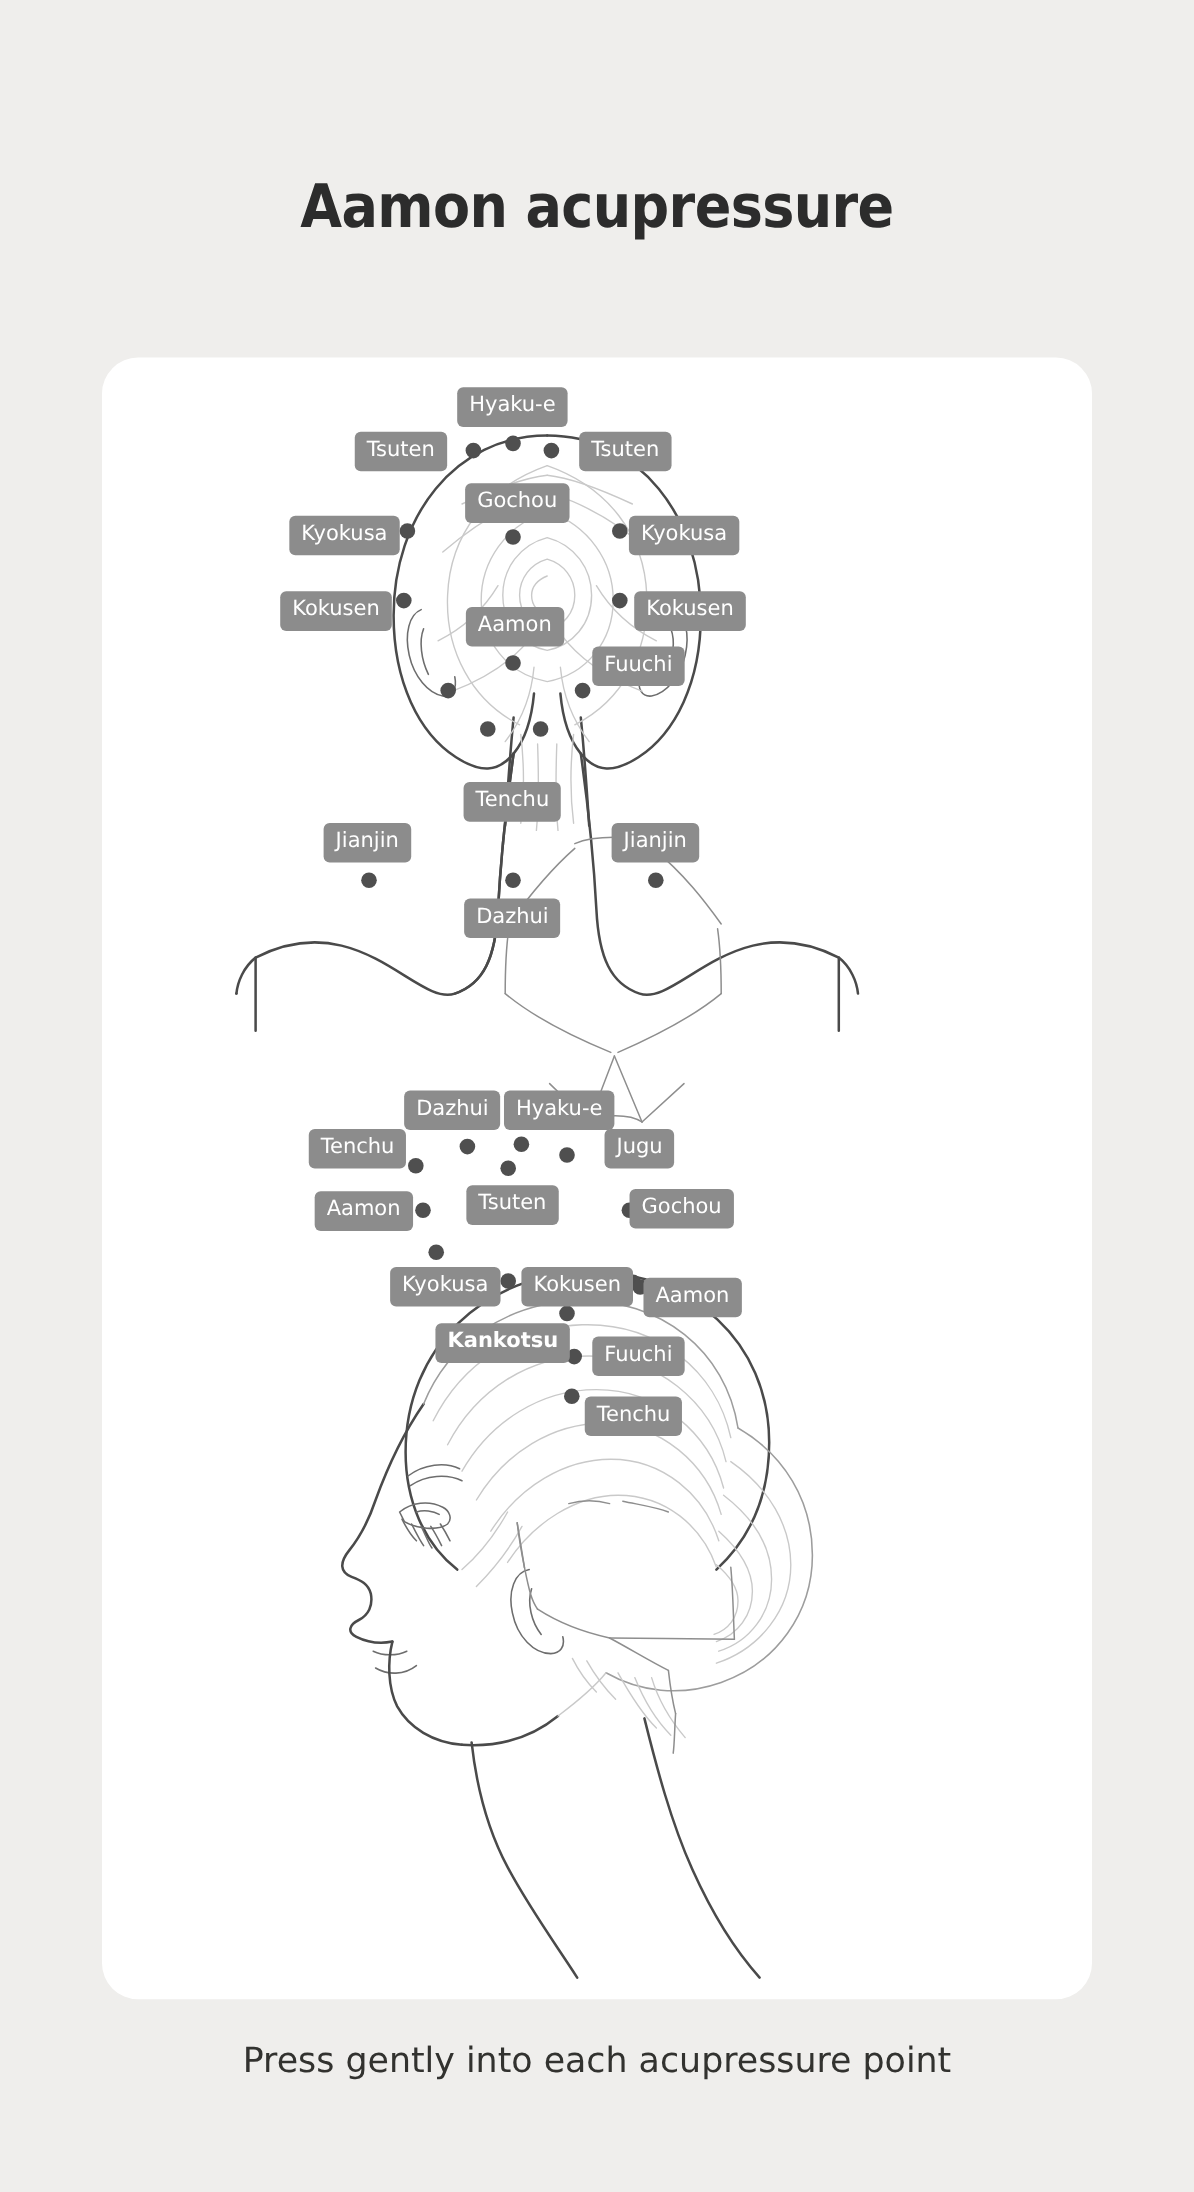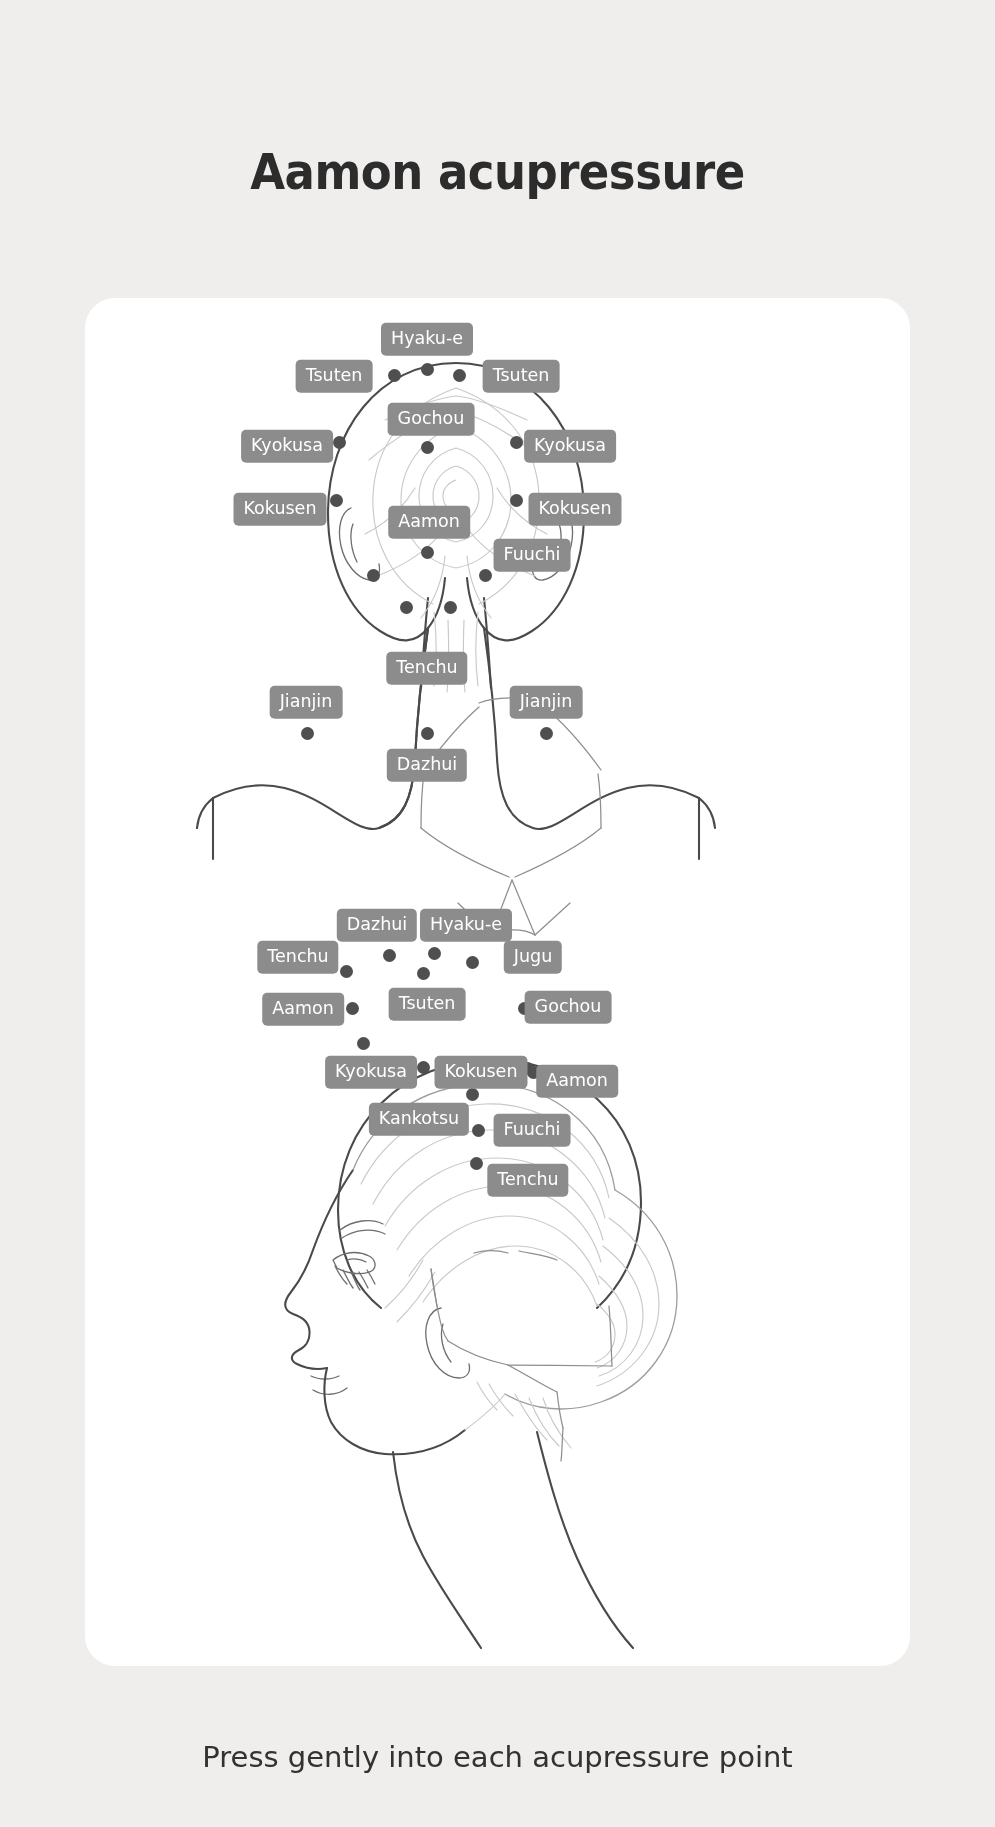--- a/index.html
+++ b/index.html
@@ -73,21 +73,20 @@
 
   
   .caption {
     position: absolute;
     left: 0; top: 1700px;
     width: 995px;
     text-align: center;
     font-size: 29px;
     color: #32322f;
     font-family: "DejaVu Sans", "Liberation Sans", sans-serif;
-    margin-top: 40px;
   }
 
   .ink   { fill: none; stroke: #4a4a4a; stroke-width: 2.1; stroke-linecap: round; stroke-linejoin: round; }
   .ink-t { fill: none; stroke: #6d6d6d; stroke-width: 1.3; stroke-linecap: round; stroke-linejoin: round; }
   .hair  { fill: none; stroke: #c9c9c9; stroke-width: 1.15; stroke-linecap: round; stroke-linejoin: round; }
   .hair-d{ fill: none; stroke: #9d9d9d; stroke-width: 1.3; stroke-linecap: round; stroke-linejoin: round; }
   .mer   { fill: none; stroke: #8e8e8e; stroke-width: 1.25; stroke-linecap: round; }
 </style>
 </head>
 <body>
@@ -295,21 +294,21 @@
         <div class="plabel" style="left: 292px; top: 627px;">Dazhui</div>
         <div class="plabel" style="left: 381px; top: 627px;">Hyaku-e</div>
         <div class="plabel" style="left: 213px; top: 659px;">Tenchu</div>
         <div class="plabel" style="left: 448px; top: 659px;">Jugu</div>
         <div class="plabel" style="left: 218px; top: 711px;">Aamon</div>
         <div class="plabel" style="left: 342px; top: 706px;">Tsuten</div>
         <div class="plabel" style="left: 483px; top: 709px;">Gochou</div>
         <div class="plabel" style="left: 286px; top: 774px;">Kyokusa</div>
         <div class="plabel" style="left: 396px; top: 774px;">Kokusen</div>
         <div class="plabel" style="left: 492px; top: 783px;">Aamon</div>
-        <div class="plabel" style="left: 334px; top: 821px;">Kankotsu</div>
+        <div class="plabel" style="left: 334px; top: 821px; font-weight: bold;">Kankotsu</div>
         <div class="plabel" style="left: 447px; top: 832px;">Fuuchi</div>
         <div class="plabel" style="left: 443px; top: 882px;">Tenchu</div>
       </div>
 
   </div>
 
   <div class="caption">Press gently into each acupressure point</div>
 
 </div>
 

